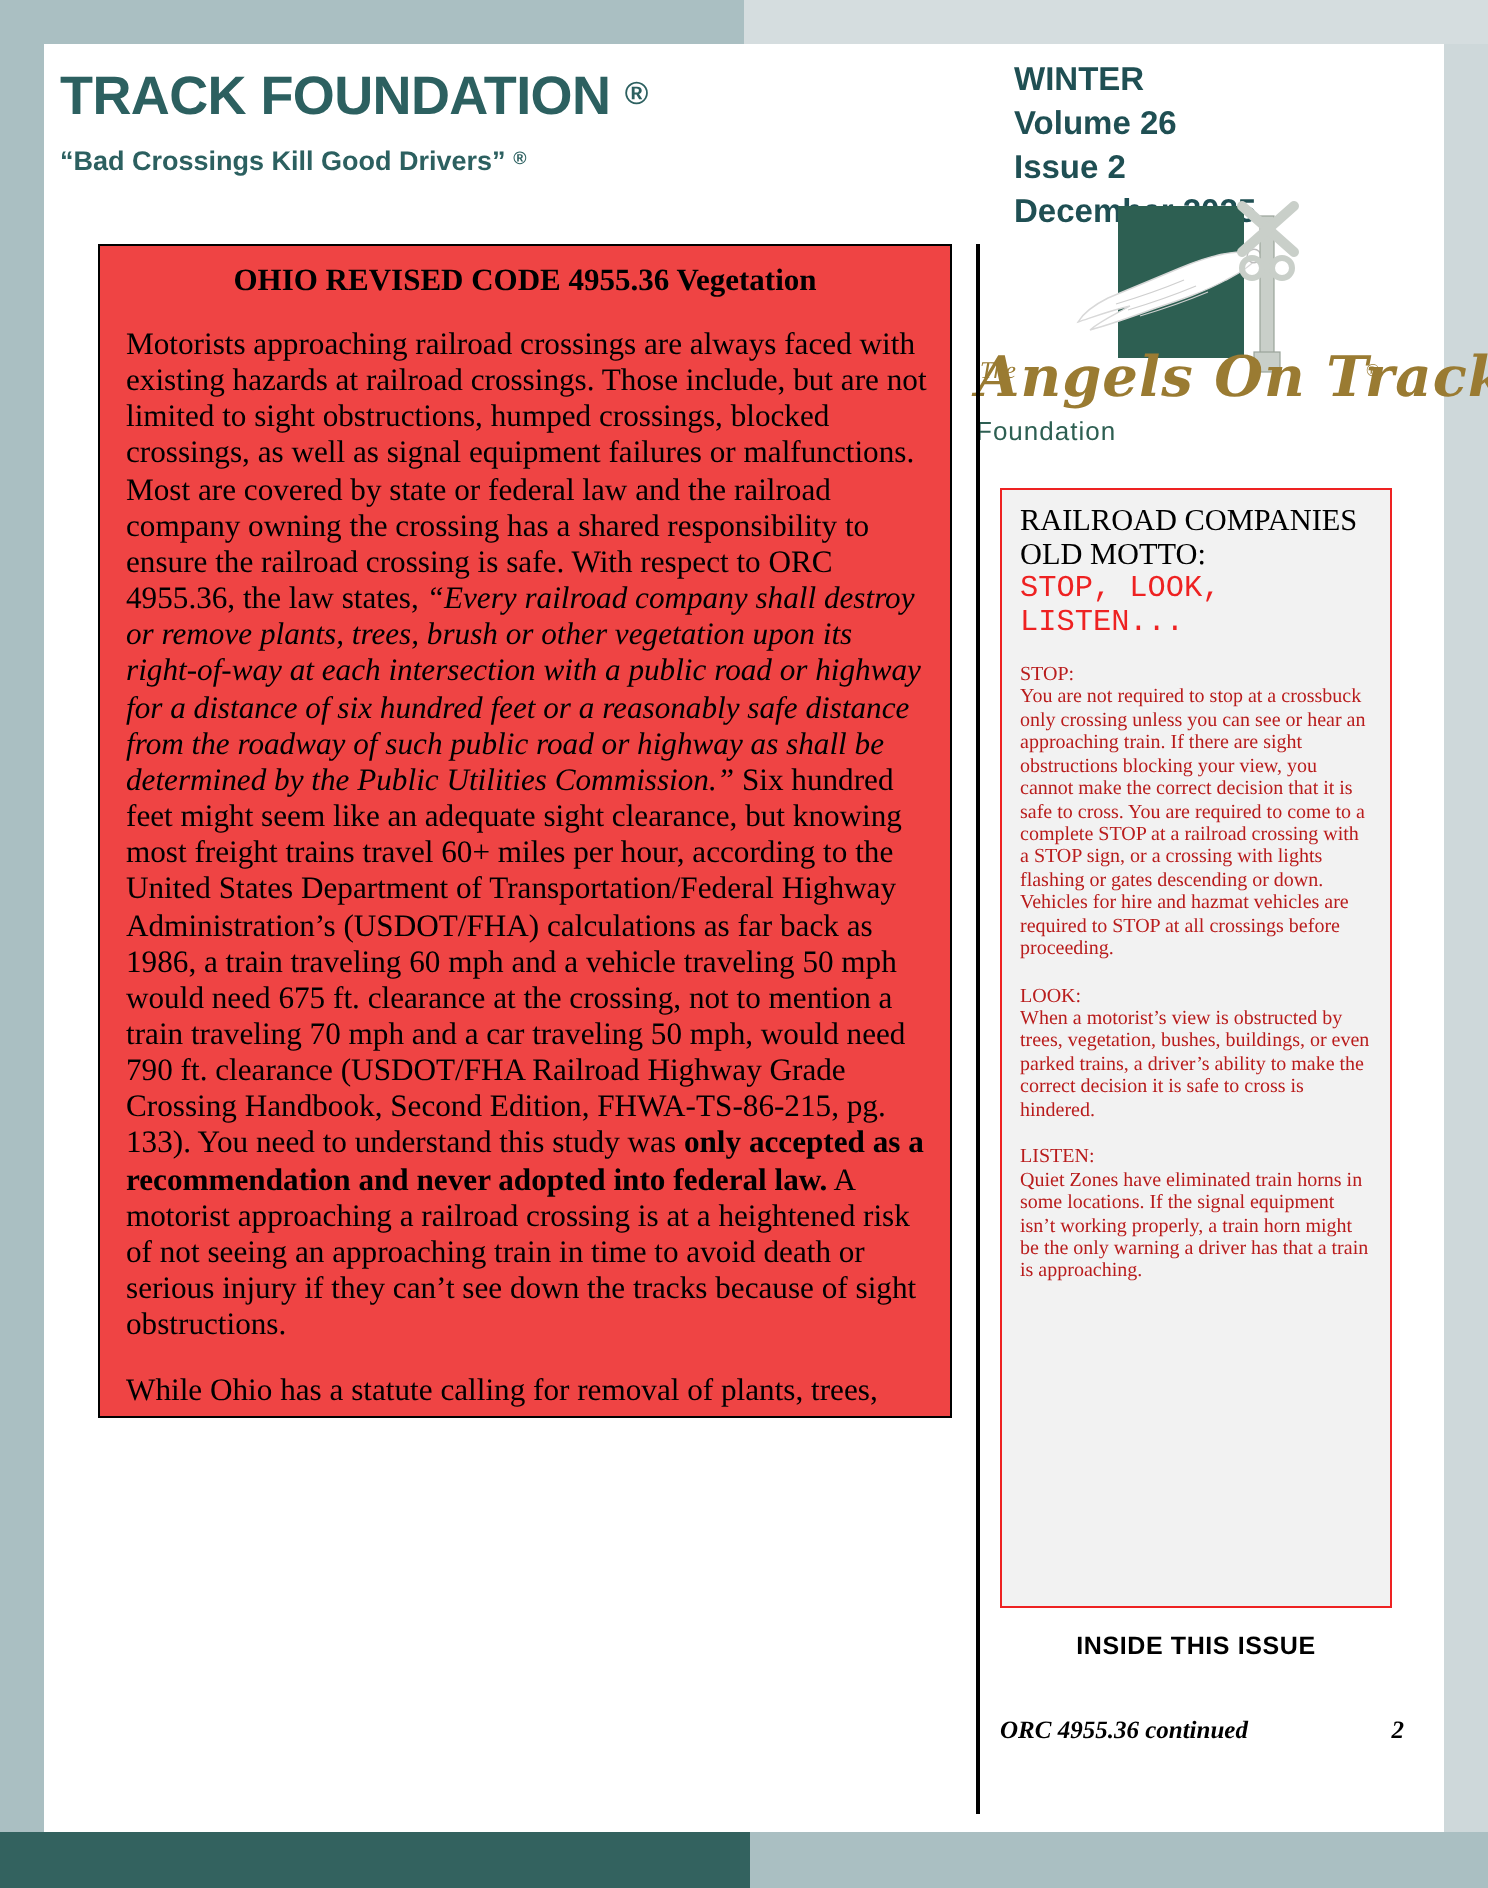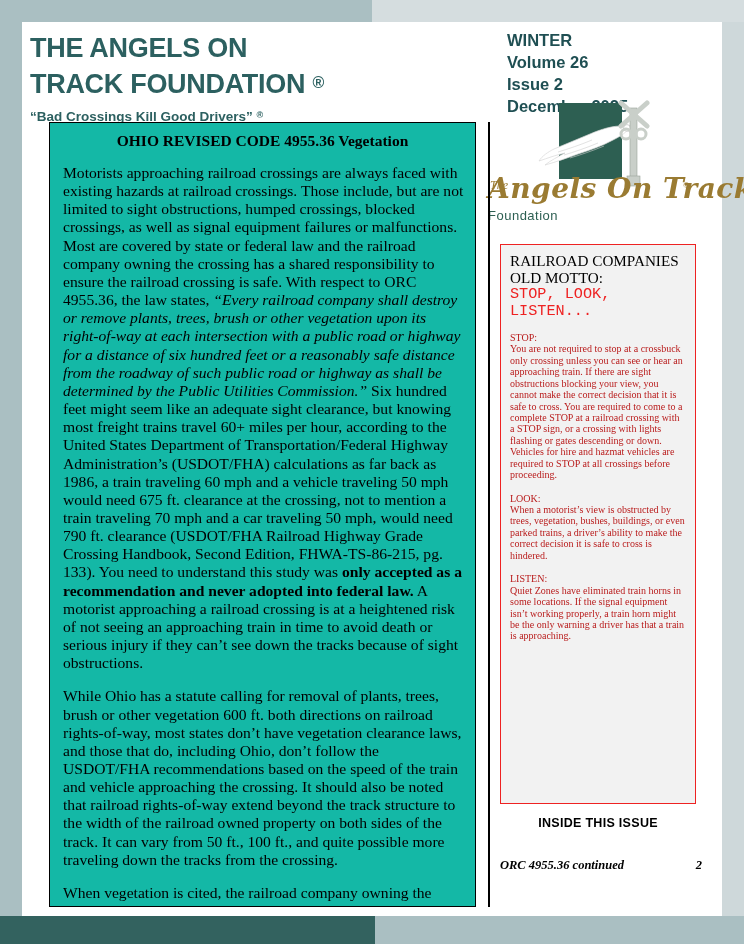--- a/index.html
+++ b/index.html
@@ -179,23 +179,23 @@
     font-size: 13px;
     letter-spacing: 0.5px;
   }
 
   
   .article-box {
     position: absolute;
     left: 27px;
     top: 100px;
     width: 427px;
-    height: 785px;
+    height: 587px;
     border: 1.5px solid #000;
-    background: #14b8a6;
+    background: #ef4444;
     box-sizing: border-box;
     overflow: hidden;
   }
   .article-title {
     text-align: center;
     font-weight: bold;
     font-size: 15.5px;
     margin: 9px 0 0 0;
     font-family: "Liberation Serif", serif;
   }
@@ -302,21 +302,20 @@
 <div id="bg-band-top-left"></div>
 <div id="bg-band-top-right"></div>
 <div id="bg-band-left"></div>
 <div id="bg-band-right"></div>
 <div id="bg-band-bottom-left"></div>
 <div id="bg-band-bottom-right"></div>
 
 <div id="page-sheet">
 
   <div class="masthead">
-    <div class="masthead-line">THE ANGELS ON</div>
     <div class="masthead-line"><span>TRACK FOUNDATION</span> <span class="masthead-reg">®</span></div>
     <div class="masthead-tag"><span>“Bad Crossings Kill Good Drivers”</span> <span class="reg-small">®</span></div>
   </div>
 
   <div class="issue-block">
     <div>WINTER</div>
     <div>Volume 26</div>
     <div>Issue 2</div>
     <div>December 2025</div>
   </div>

